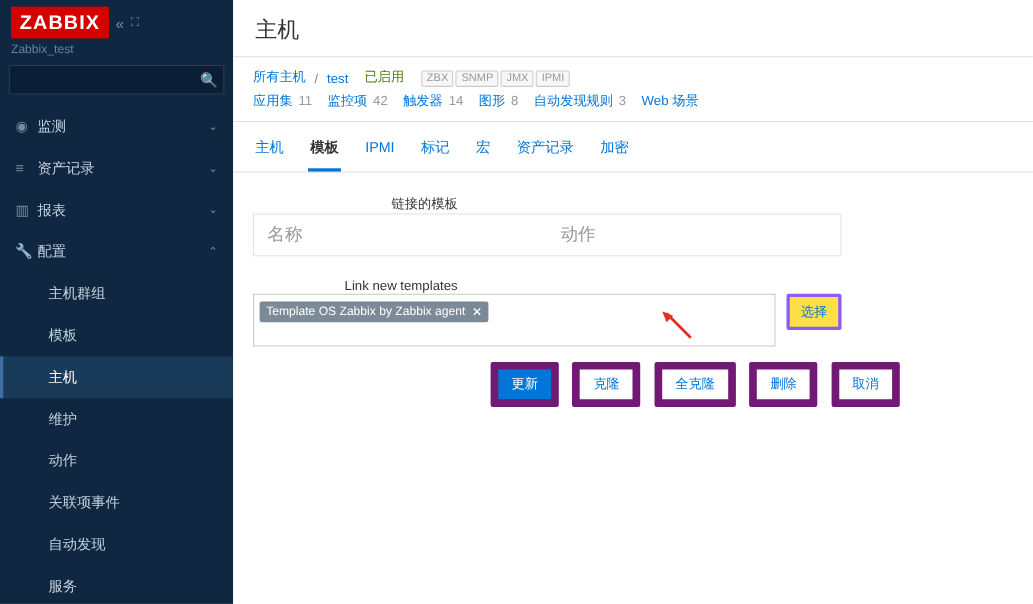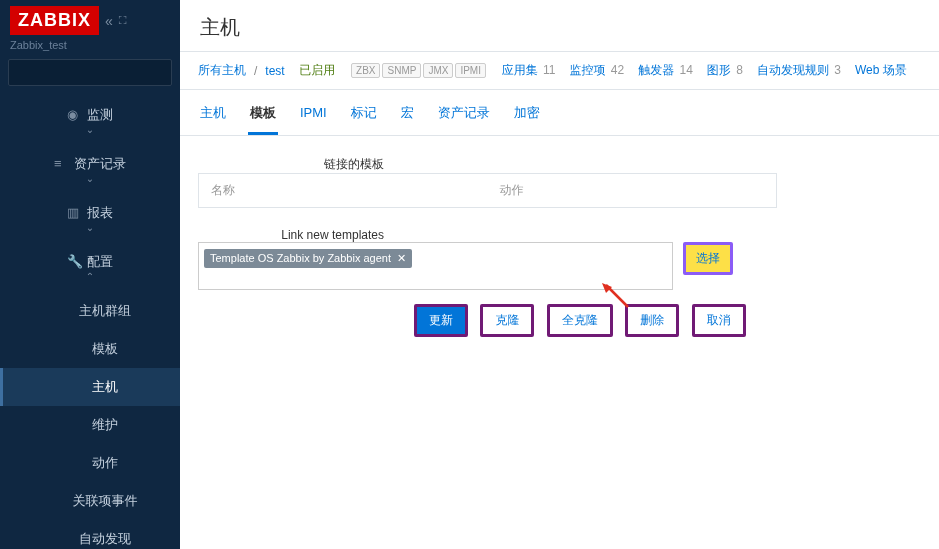--- a/index.html
+++ b/index.html
@@ -1,28 +1,28 @@
 <!DOCTYPE html>
 <html><head>
 <meta charset="utf-8">
 <style>
 * { margin: 0; padding: 0; box-sizing: border-box; font-family: Arial, sans-serif; }
 body { display: flex; width: 939px; height: 549px; overflow: hidden; background: #fff; }
-.sidebar { width: 180px; background: #0f2741; color: #fff; display: flex; flex-direction: column; }
+.sidebar { width: 212px; background: #0f2741; color: #fff; display: flex; flex-direction: column; }
 .sidebar-header { display: flex; align-items: center; padding: 6px 10px 4px; gap: 6px; }
 .logo { background: #d40000; color: #fff; font-weight: bold; font-size: 18px; padding: 4px 8px; letter-spacing: 1px; }
 .chevrons { color: #7a8ca0; font-size: 14px; cursor: pointer; }
 .expand { color: #7a8ca0; font-size: 11px; cursor: pointer; }
 .server-name { color: #6b8099; font-size: 11px; padding: 0 10px 8px; }
 .search-wrap { padding: 0 8px 10px; }
 .search-box { display: flex; background: #0a1f35; border: 1px solid #2a3d52; border-radius: 2px; }
 .search-input { flex: 1; background: transparent; border: none; color: #fff; padding: 5px; font-size: 12px; outline: none; }
 .search-icon { color: #7a8ca0; padding: 5px 8px; font-size: 13px; cursor: pointer; }
 .nav { list-style: none; }
-.nav-item { display: flex; align-items: center; padding: 10px 14px; cursor: pointer; font-size: 13px; color: #c5d1de; flex-direction: column; }
+.nav-item { display: flex; align-items: center; padding: 10px 14px; cursor: pointer; font-size: 13px; color: #c5d1de; }
 .nav-item.top-level { justify-content: space-between; }
 .nav-item .nav-icon { width: 20px; display: inline-block; color: #7a8ca0; }
 .nav-item .caret { color: #7a8ca0; font-size: 10px; }
 .nav-sub { list-style: none; }
 .nav-sub .nav-item { padding-left: 44px; }
 .nav-sub .nav-item.active { background: #1a3a5a; border-left: 3px solid #3e6fa0; padding-left: 41px; color: #fff; }
 .main { flex: 1; background: #fff; display: flex; flex-direction: column; }
 .page-title { font-size: 20px; color: #333; padding: 14px 20px 10px; border-bottom: 1px solid #dfe4e9; font-weight: normal; }
 .filter-row { padding: 10px 18px; border-bottom: 1px solid #dfe4e9; font-size: 12px; display: flex; align-items: center; flex-wrap: wrap; gap: 4px; }
 .filter-row a { color: #0275d8; text-decoration: none; }
@@ -31,30 +31,30 @@
 .tag-box { display: inline-block; border: 1px solid #ccc; background: #f7f7f7; color: #999; padding: 1px 4px; border-radius: 2px; font-size: 10px; margin: 0 1px; }
 .count { color: #999; margin-left: 2px; }
 .filter-item { margin-right: 14px; cursor: pointer; }
 .tabs { padding: 8px 18px 0; border-bottom: 1px solid #dfe4e9; font-size: 13px; }
 .tab { display: inline-block; padding: 6px 2px 10px; margin-right: 20px; color: #0275d8; cursor: pointer; }
 .tab.active { color: #333; border-bottom: 3px solid #0275d8; font-weight: bold; }
 .form-area { padding: 14px 18px; }
 .form-row { display: flex; align-items: flex-start; margin-bottom: 14px; flex-direction: column; }
 .form-label { width: 200px; text-align: right; padding-right: 14px; padding-top: 6px; font-size: 12px; color: #333; }
 .form-field { flex: 1; }
-.linked-tbl { border: 1px solid #dfe4e9; width: 579px; display: flex; font-size: 12px; }
+.linked-tbl { border: 1px solid #dfe4e9; width: 535px; display: flex; font-size: 16px; }
 .linked-col { flex: 1; padding: 8px 12px; color: #999; }
 .link-new { display: flex; gap: 10px; align-items: flex-start; width: 535px; }
 .multi-box { border: 1px solid #ccc; padding: 5px; flex: 1; min-height: 48px; }
 .tag-chip { display: inline-flex; align-items: center; background: #7c8a97; color: #fff; font-size: 11px; padding: 3px 6px; border-radius: 2px; margin-bottom: 3px; }
 .tag-chip .x { margin-left: 6px; cursor: pointer; font-size: 11px; }
 .multi-input { border: none; width: 100%; font-size: 12px; outline: none; padding: 2px 0; }
 .btn-select { border: 3px solid #8b5cf6; background: #fde047; color: #0275d8; padding: 5px 10px; cursor: pointer; font-size: 12px; border-radius: 2px; }
 .actions { padding-left: 216px; margin-top: 4px; }
-.btn { padding: 5px 12px; font-size: 12px; border: 3px solid #701a75; background: #fff; color: #0275d8; cursor: pointer; border-radius: 2px; margin-right: 8px; }
+.btn { padding: 5px 12px; font-size: 12px; border: 7px solid #701a75; background: #fff; color: #0275d8; cursor: pointer; border-radius: 2px; margin-right: 8px; }
 .btn.primary { background: #0275d8; color: #fff; }
 .arrow-annot { position: absolute; left: 602px; top: 283px; pointer-events: none; }
 .arrow-annot svg { width: 32px; height: 28px; }
 </style>
 </head>
 <body>
 
 <div class="sidebar">
   <div class="sidebar-header">
     <span class="logo">ZABBIX</span>

